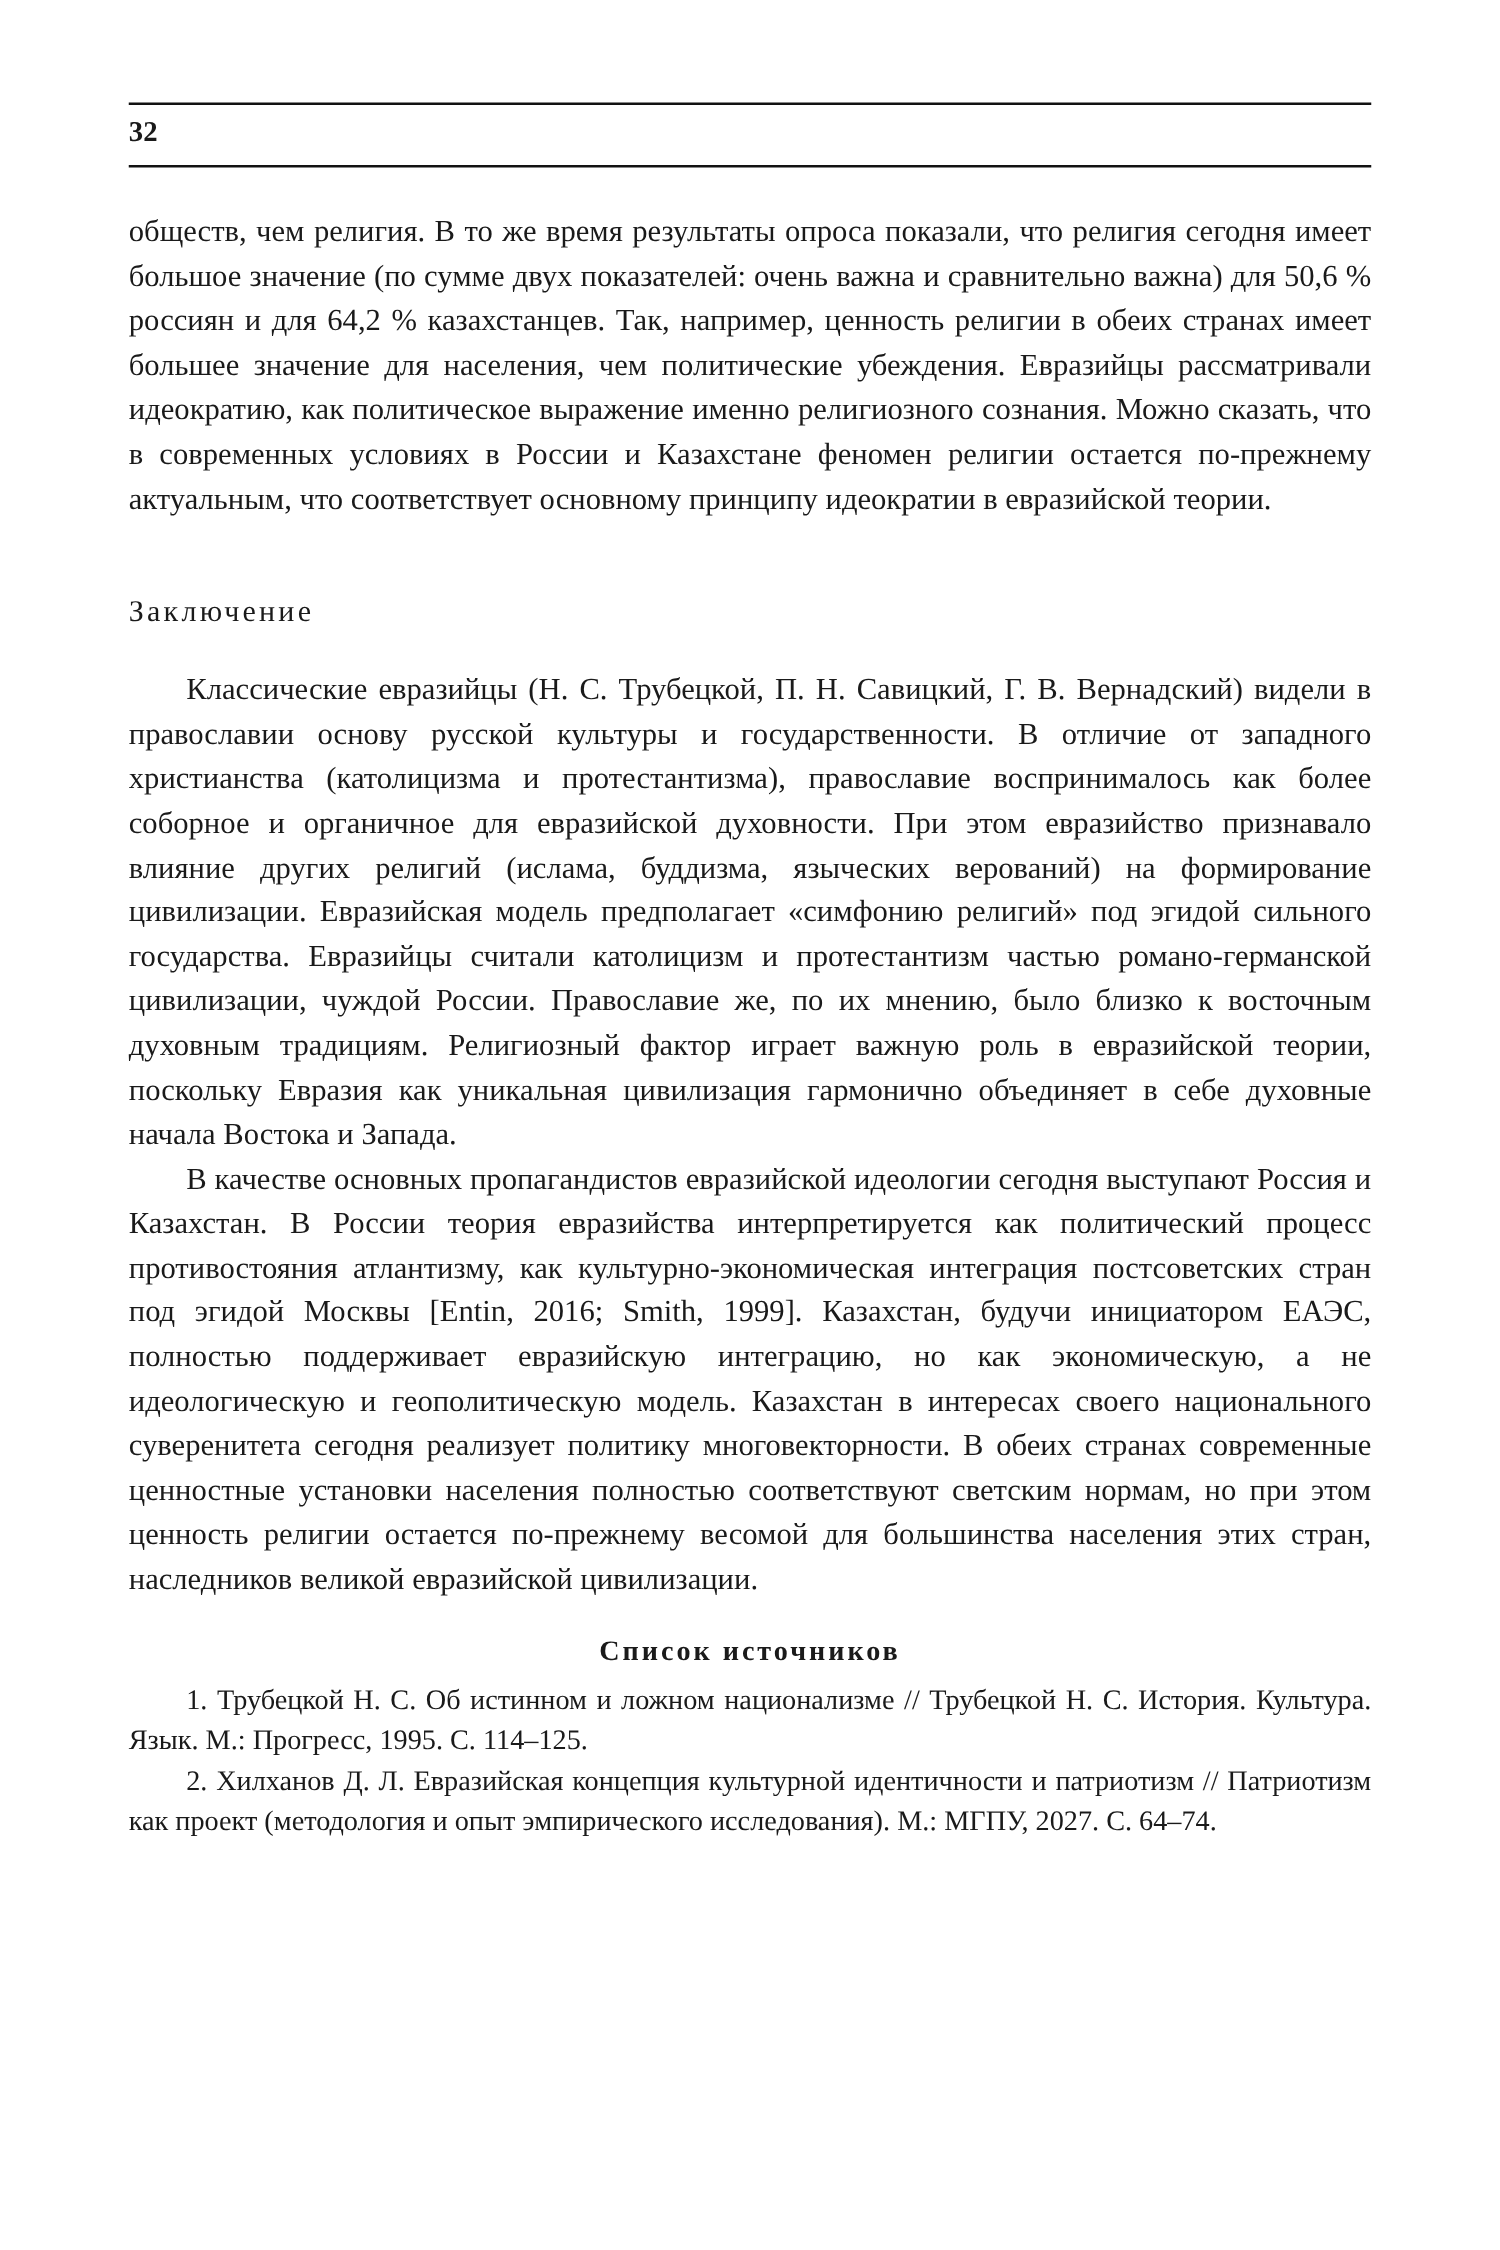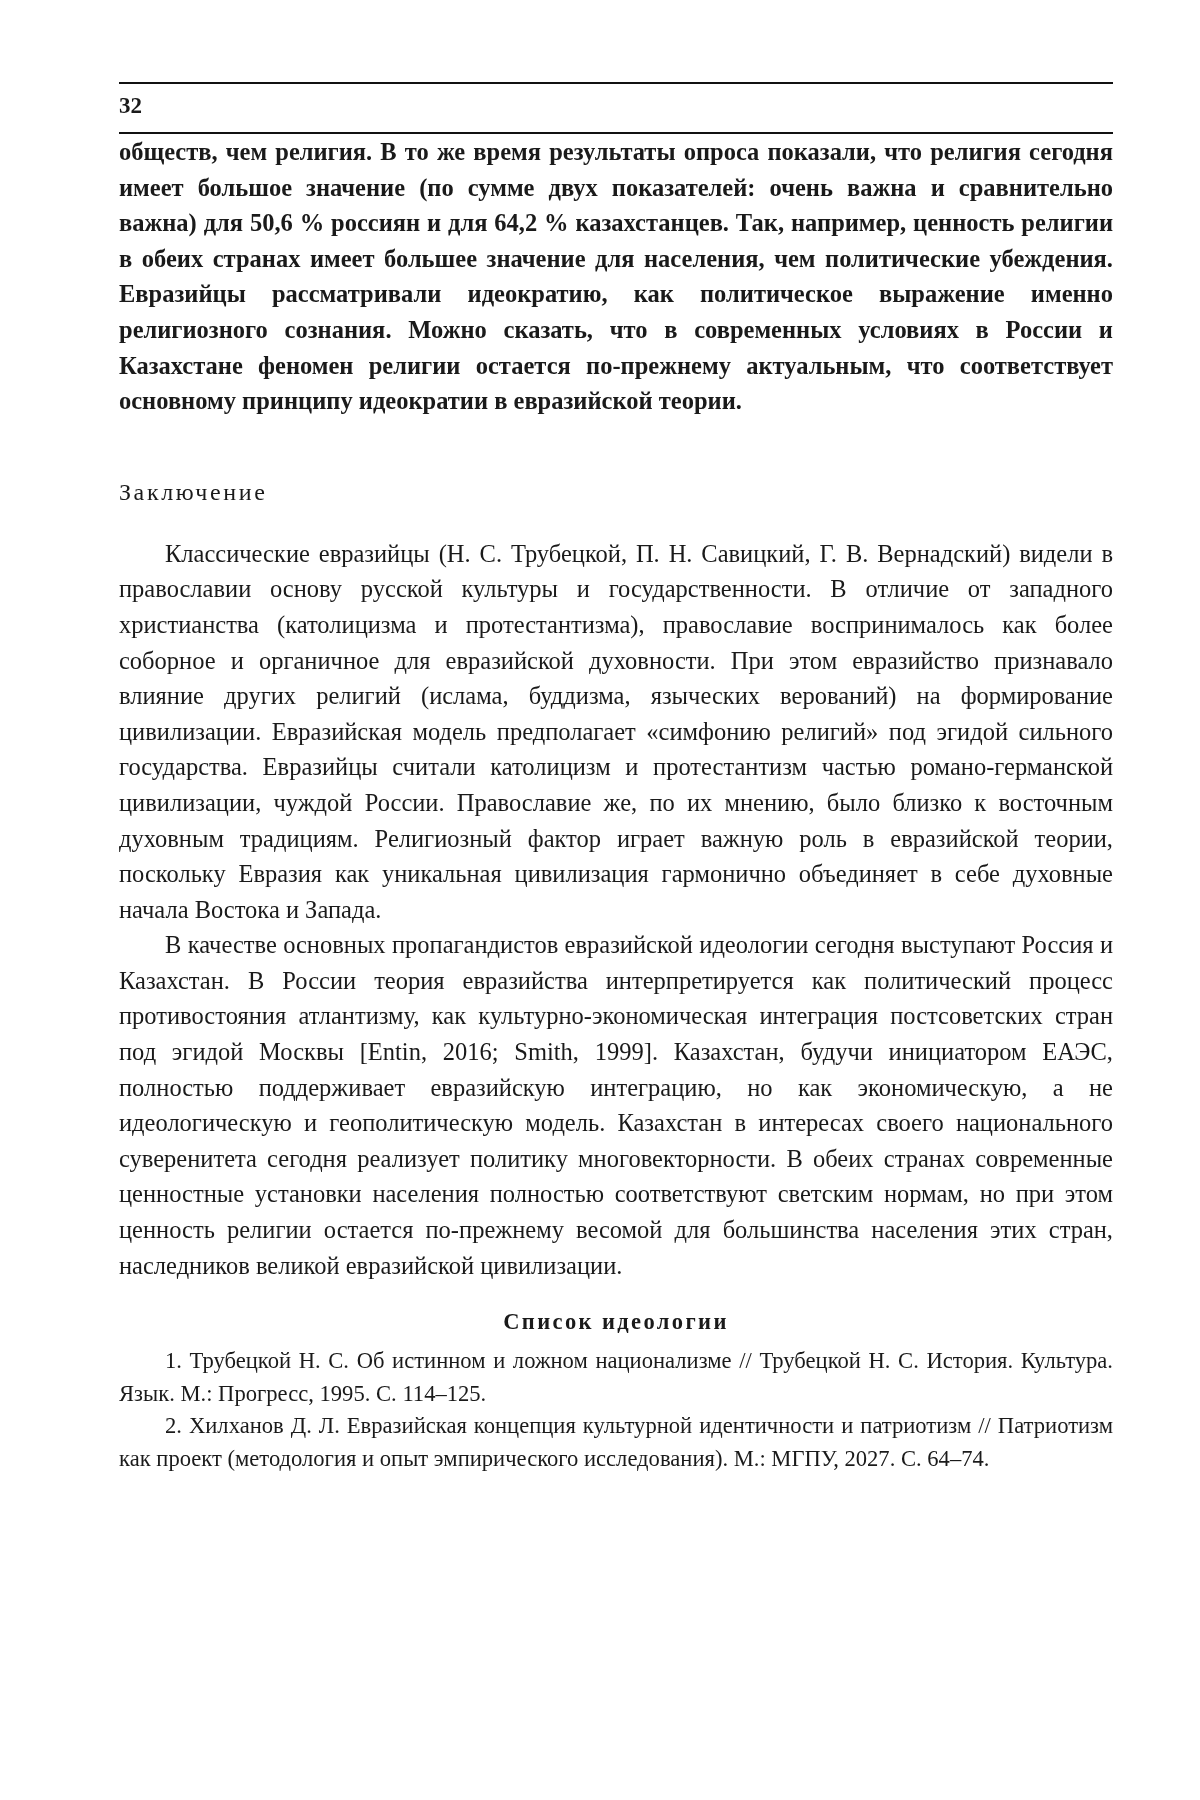--- a/index.html
+++ b/index.html
@@ -11,21 +11,21 @@
     position: relative;
     width: 1200px;
     height: 1800px;
     background: #ffffff;
     font-family: "Liberation Serif", serif;
     color: #1a1a1a;
     box-sizing: border-box;
   }
   .content {
     position: absolute;
-    left: 119px;
+    left: 103px;
     top: 0;
     width: 994px;
   }
   
   .rule {
     border-top: 2.5px solid #111;
     width: 100%;
   }
   .rule-top { margin-top: 82px; }
   .rule-bottom { margin-top: 6px; border-top-width: 2.5px; }
@@ -46,21 +46,21 @@
     text-align: center;
     font-family: "Liberation Serif", serif;
     font-weight: bold;
     font-size: 22.5px;
     letter-spacing: 0.6px;
     padding-right: 92px;
     white-space: nowrap;
   }
   
   .body-block {
-    font-weight: bold;
+    margin-top: 34px;
   }
   p.par {
     margin: 0;
     font-size: 24.5px;
     line-height: 35.6px;
     text-align: justify;
     text-justify: inter-word;
     hyphens: manual;
   }
   p.indent { text-indent: 46px; }
@@ -102,19 +102,19 @@
 
     <div class="body-block">
       <p class="par">обществ, чем религия. В то же время результаты опроса показали, что религия сегодня имеет большое значение (по сумме двух показателей: очень важна и сравнительно важна) для 50,6 % россиян и для 64,2 % казахстанцев. Так, например, ценность религии в обеих странах имеет большее значение для населения, чем политические убеждения. Евразийцы рассматривали идеократию, как политическое выражение именно религиозного сознания. Можно сказать, что в современных условиях в России и Казахстане феномен религии остается по-прежнему актуальным, что соответствует основному принципу идеократии в евразийской теории.</p>
     </div>
 
     <h2 class="section-heading">Заключение</h2>
 
     <p class="par indent">Классические евразийцы (Н. С. Трубецкой, П. Н. Савицкий, Г. В. Вернадский) видели в православии основу русской культуры и государственности. В отличие от западного христианства (католицизма и протестантизма), православие воспринималось как более соборное и органичное для евразийской духовности. При этом евразийство признавало влияние других религий (ислама, буддизма, языческих верований) на формирование цивилизации. Евразийская модель предполагает «симфонию религий» под эгидой сильного государства. Евразийцы считали католицизм и протестантизм частью романо-германской цивилизации, чуждой России. Православие же, по их мнению, было близко к восточным духовным традициям. Религиозный фактор играет важную роль в евразийской теории, поскольку Евразия как уникальная цивилизация гармонично объединяет в себе духовные начала Востока и Запада.</p>
     <p class="par indent">В качестве основных пропагандистов евразийской идеологии сегодня выступают Россия и Казахстан. В России теория евразийства интерпретируется как политический процесс противостояния атлантизму, как культурно-экономическая интеграция постсоветских стран под эгидой Москвы [Entin, 2016; Smith, 1999]. Казахстан, будучи инициатором ЕАЭС, полностью поддерживает евразийскую интеграцию, но как экономическую, а не идеологическую и геополитическую модель. Казахстан в интересах своего национального суверенитета сегодня реализует политику многовекторности. В обеих странах современные ценностные установки населения полностью соответствуют светским нормам, но при этом ценность религии остается по-прежнему весомой для большинства населения этих стран, наследников великой евразийской цивилизации.</p>
 
-    <h3 class="refs-heading">Список идеологии</h3>
+    <h3 class="refs-heading">Список источников</h3>
 
     <p class="ref-item first-line-indent">1.  Трубецкой Н. С. Об истинном и ложном национализме // Трубецкой Н. С. История. Культура. Язык. М.: Прогресс, 1995. С. 114–125.</p>
     <p class="ref-item first-line-indent">2.  Хилханов Д. Л. Евразийская концепция культурной идентичности и патриотизм // Патриотизм как проект (методология и опыт эмпирического исследования). М.: МГПУ, 2027. С. 64–74.</p>
 
   </div>
 </div>
 
 </body></html>

